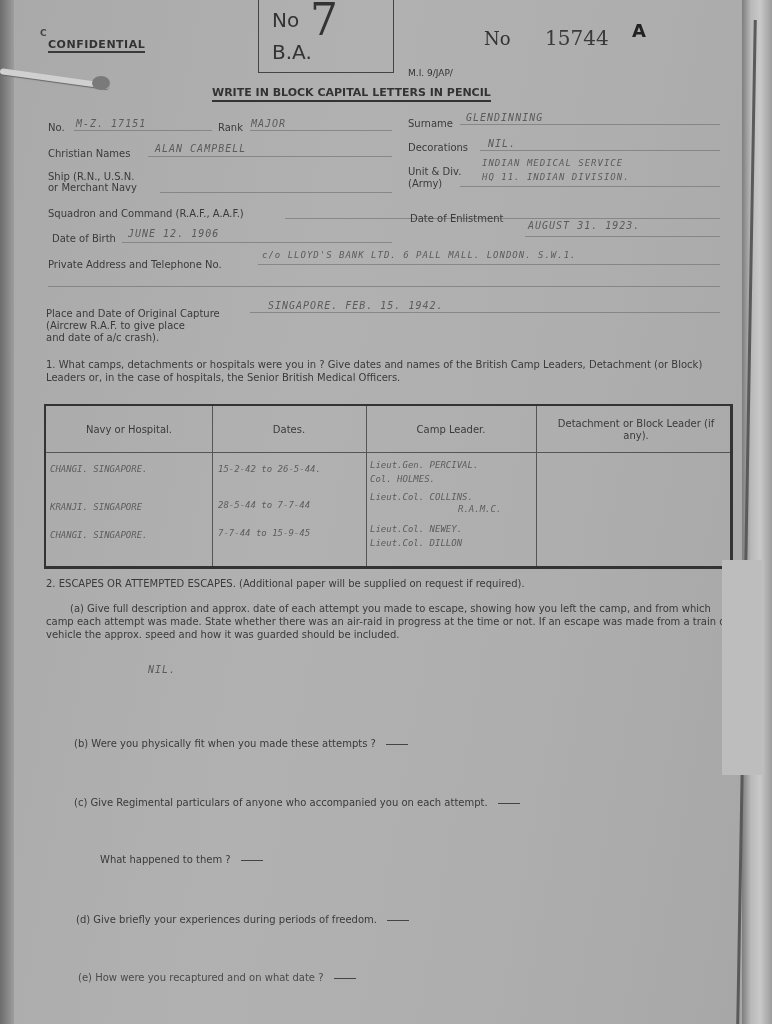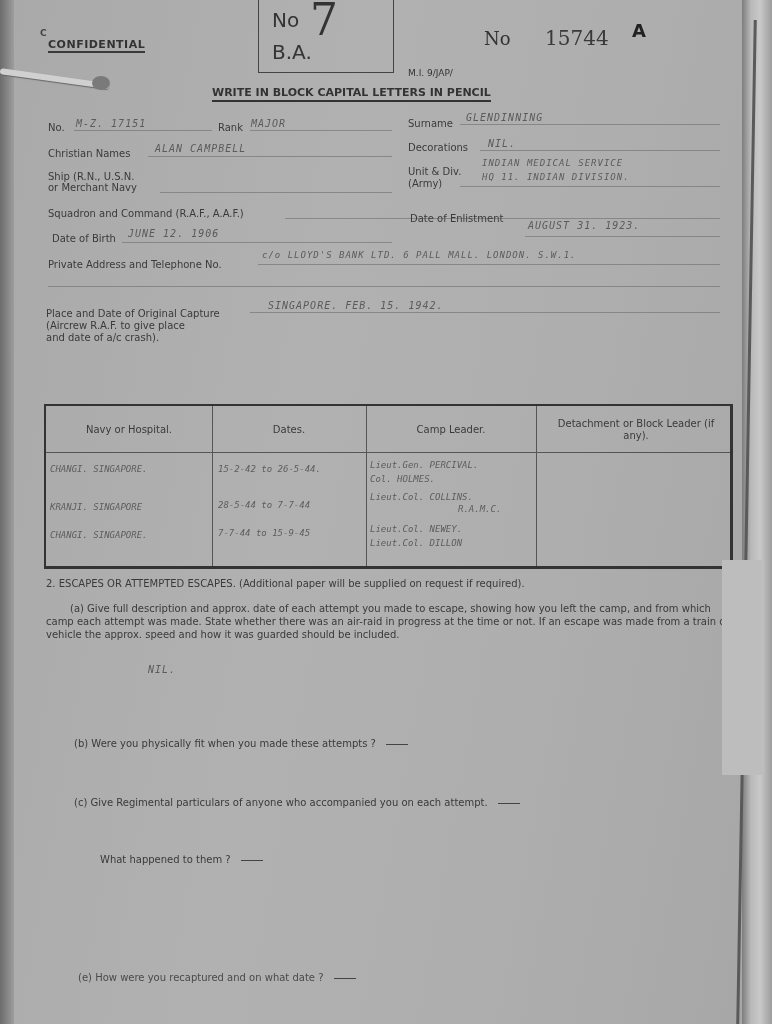--- a/index.html
+++ b/index.html
@@ -106,20 +106,21 @@
   <div class="abs hand" style="left:262px;top:250px;font-size:9px">c/o LLOYD'S BANK LTD. 6 PALL MALL. LONDON. S.W.1.</div>
   <div class="rule" style="left:258px;top:264px;width:462px"></div>
   <div class="rule" style="left:48px;top:286px;width:672px"></div>
 
   <div class="abs lbl" style="left:46px;top:308px">Place and Date of Original Capture</div>
   <div class="abs lbl" style="left:46px;top:320px">(Aircrew R.A.F. to give place</div>
   <div class="abs lbl" style="left:46px;top:332px">and date of a/c crash).</div>
   <div class="abs hand" style="left:268px;top:300px">SINGAPORE. FEB. 15. 1942.</div>
   <div class="rule" style="left:250px;top:312px;width:470px"></div>
 
+  <div class="abs para" style="left:46px;top:358px;width:690px">1.  What camps, detachments or hospitals were you in ?  Give dates and names of the British Camp Leaders, Detachment (or Block) Leaders or, in the case of hospitals, the Senior British Medical Officers.</div>
 
   <div class="table">
     <div class="col" style="left:166px"></div>
     <div class="col" style="left:320px"></div>
     <div class="col" style="left:490px"></div>
     <div class="hdr-line"></div>
     <div class="th" style="left:0;width:166px">Navy or Hospital.</div>
     <div class="th" style="left:166px;width:154px">Dates.</div>
     <div class="th" style="left:320px;width:170px">Camp Leader.</div>
     <div class="th" style="left:500px;width:180px;top:12px;white-space:normal;line-height:12px">Detachment or Block Leader (if any).</div>
@@ -144,18 +145,19 @@
     </div>
   </div>
 
   <div class="abs lbl" style="left:46px;top:578px">2.  ESCAPES OR ATTEMPTED ESCAPES.  (Additional paper will be supplied on request if required).</div>
   <div class="abs para" style="left:46px;top:602px;width:690px;text-indent:24px">(a)  Give full description and approx. date of each attempt you made to escape, showing how you left the camp, and from which camp each attempt was made.  State whether there was an air-raid in progress at the time or not.  If an escape was made from a train or vehicle the approx. speed and how it was guarded should be included.</div>
   <div class="abs hand" style="left:148px;top:664px">NIL.</div>
 
   <div class="abs lbl" style="left:74px;top:738px"><span>(b)  Were you physically fit when you made these attempts ?</span><span class="dash"></span></div>
   <div class="abs lbl" style="left:74px;top:797px"><span>(c)  Give Regimental particulars of anyone who accompanied you on each attempt.</span><span class="dash"></span></div>
   <div class="abs lbl" style="left:100px;top:854px"><span>What happened to them ?</span><span class="dash"></span></div>
+  <div class="abs lbl" style="left:76px;top:914px"><span>(d)  Give briefly your experiences during periods of freedom.</span><span class="dash"></span></div>
   <div class="abs lbl" style="left:78px;top:972px;color:#4a4a4a"><span>(e)  How were you recaptured and on what date ?</span><span class="dash"></span></div>
 </div>
 
 <div class="edge-strip"></div>
 <div class="edge-line"></div>
 <div class="tab-paper"></div>
 
 </body></html>

